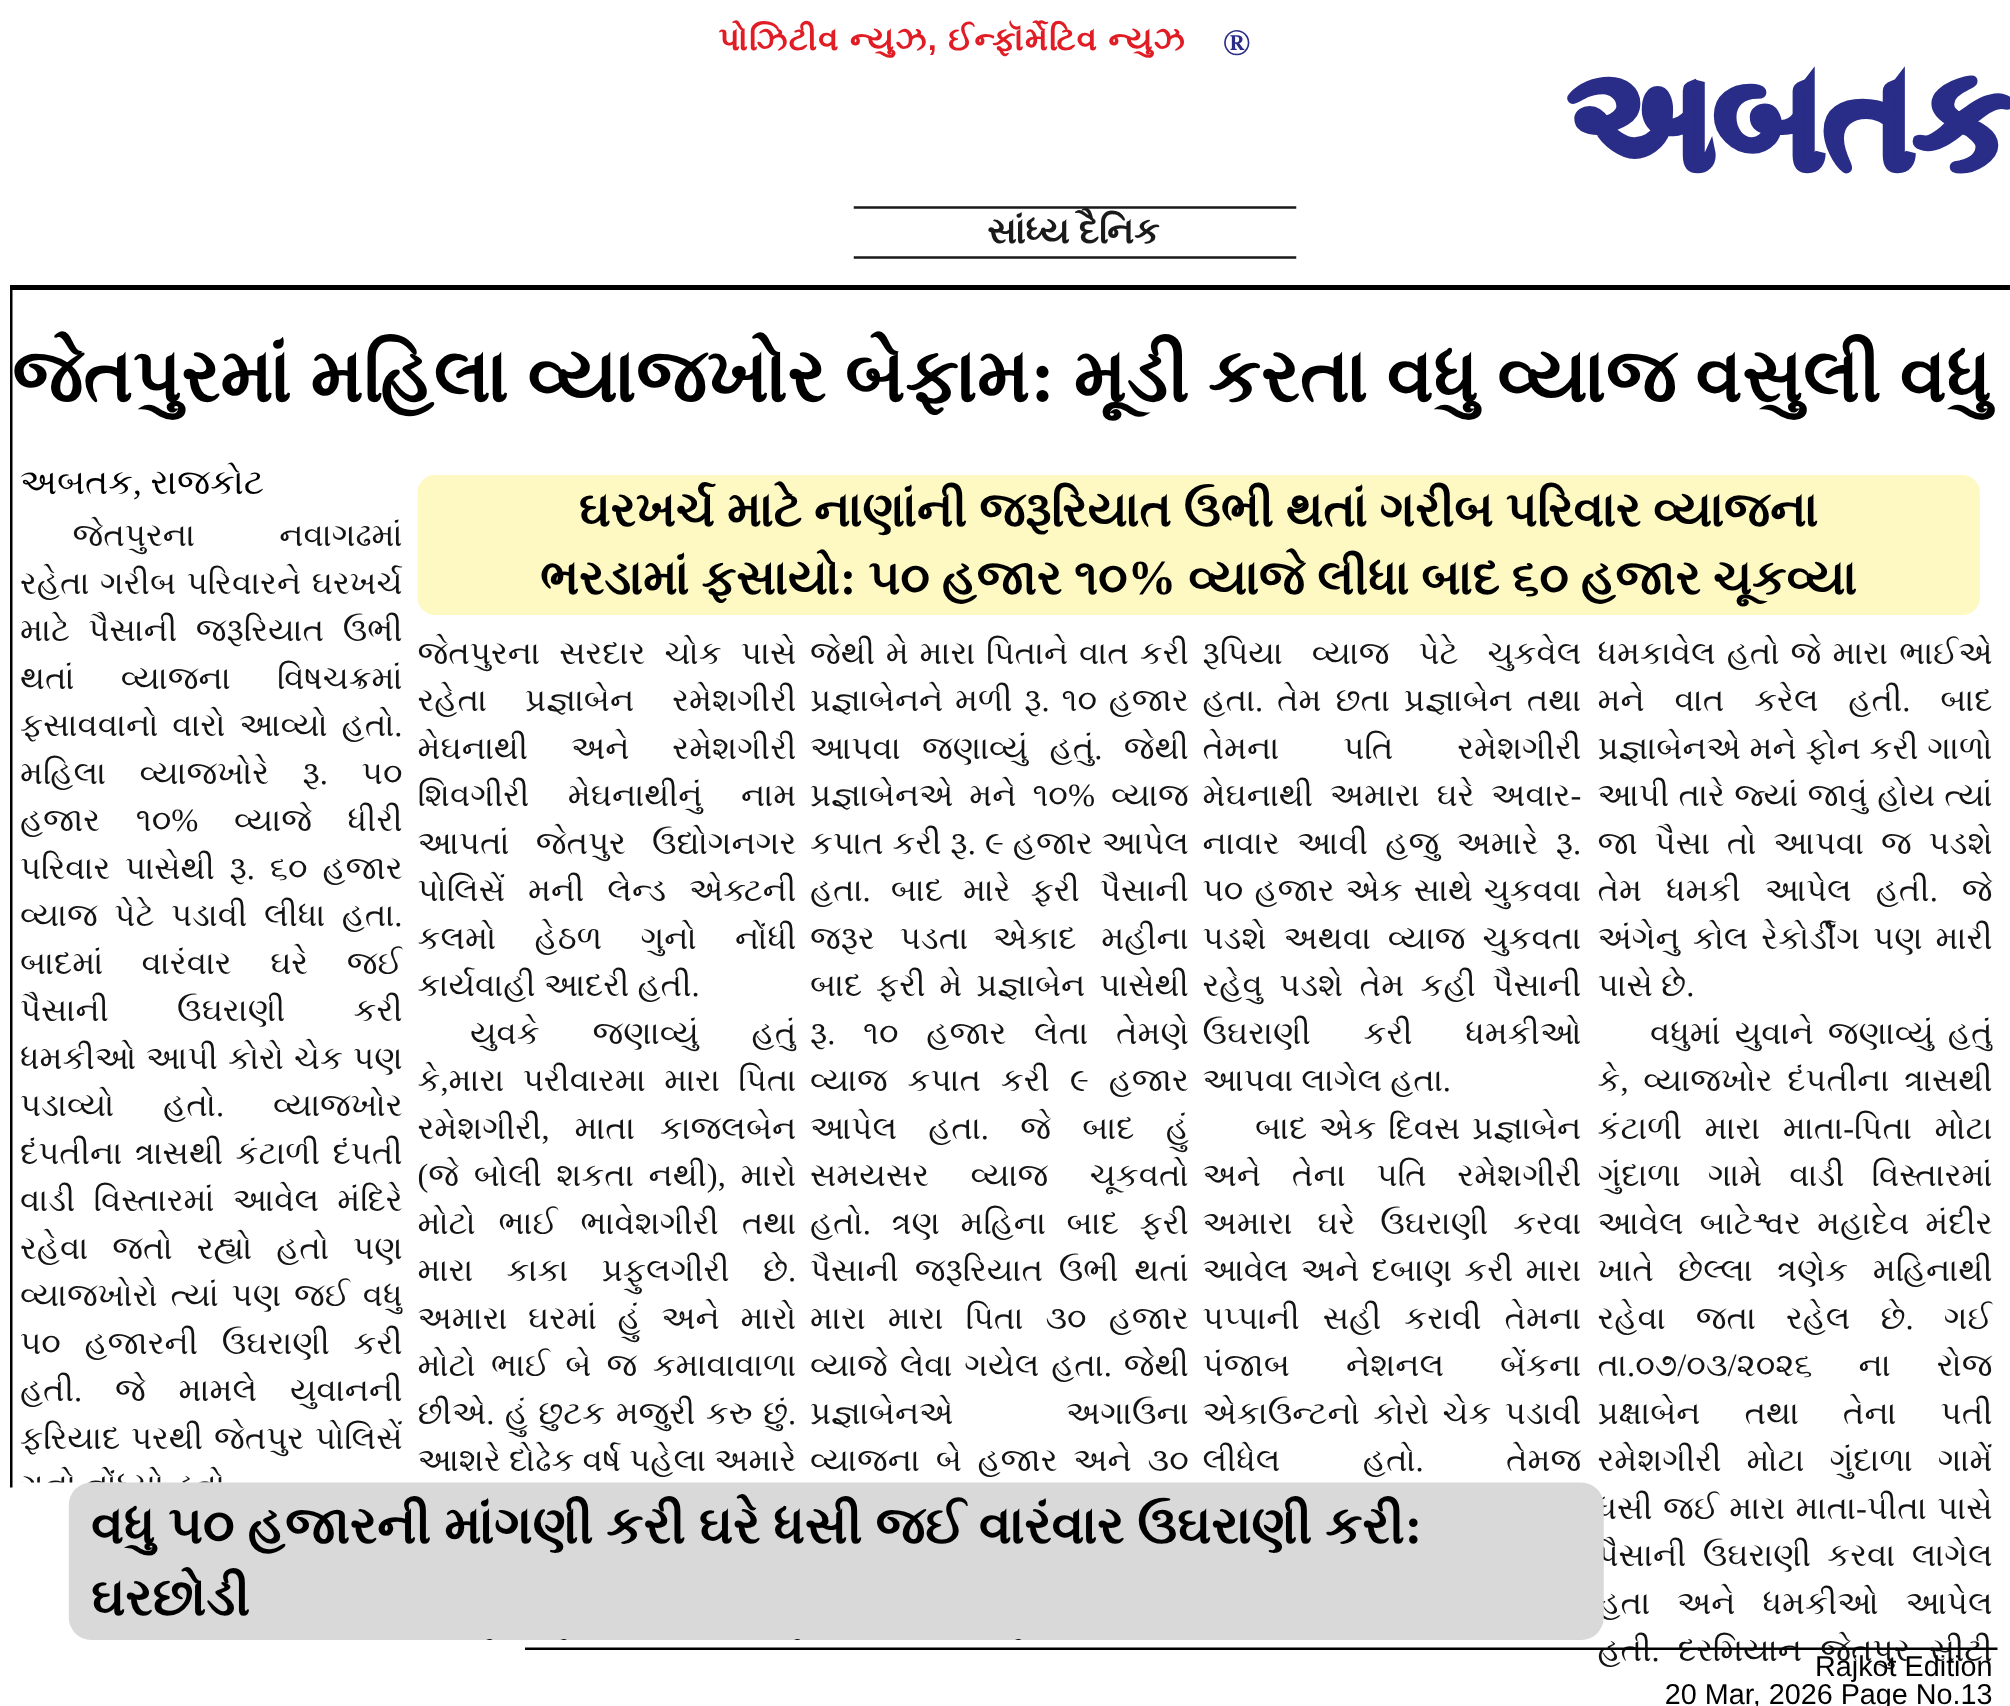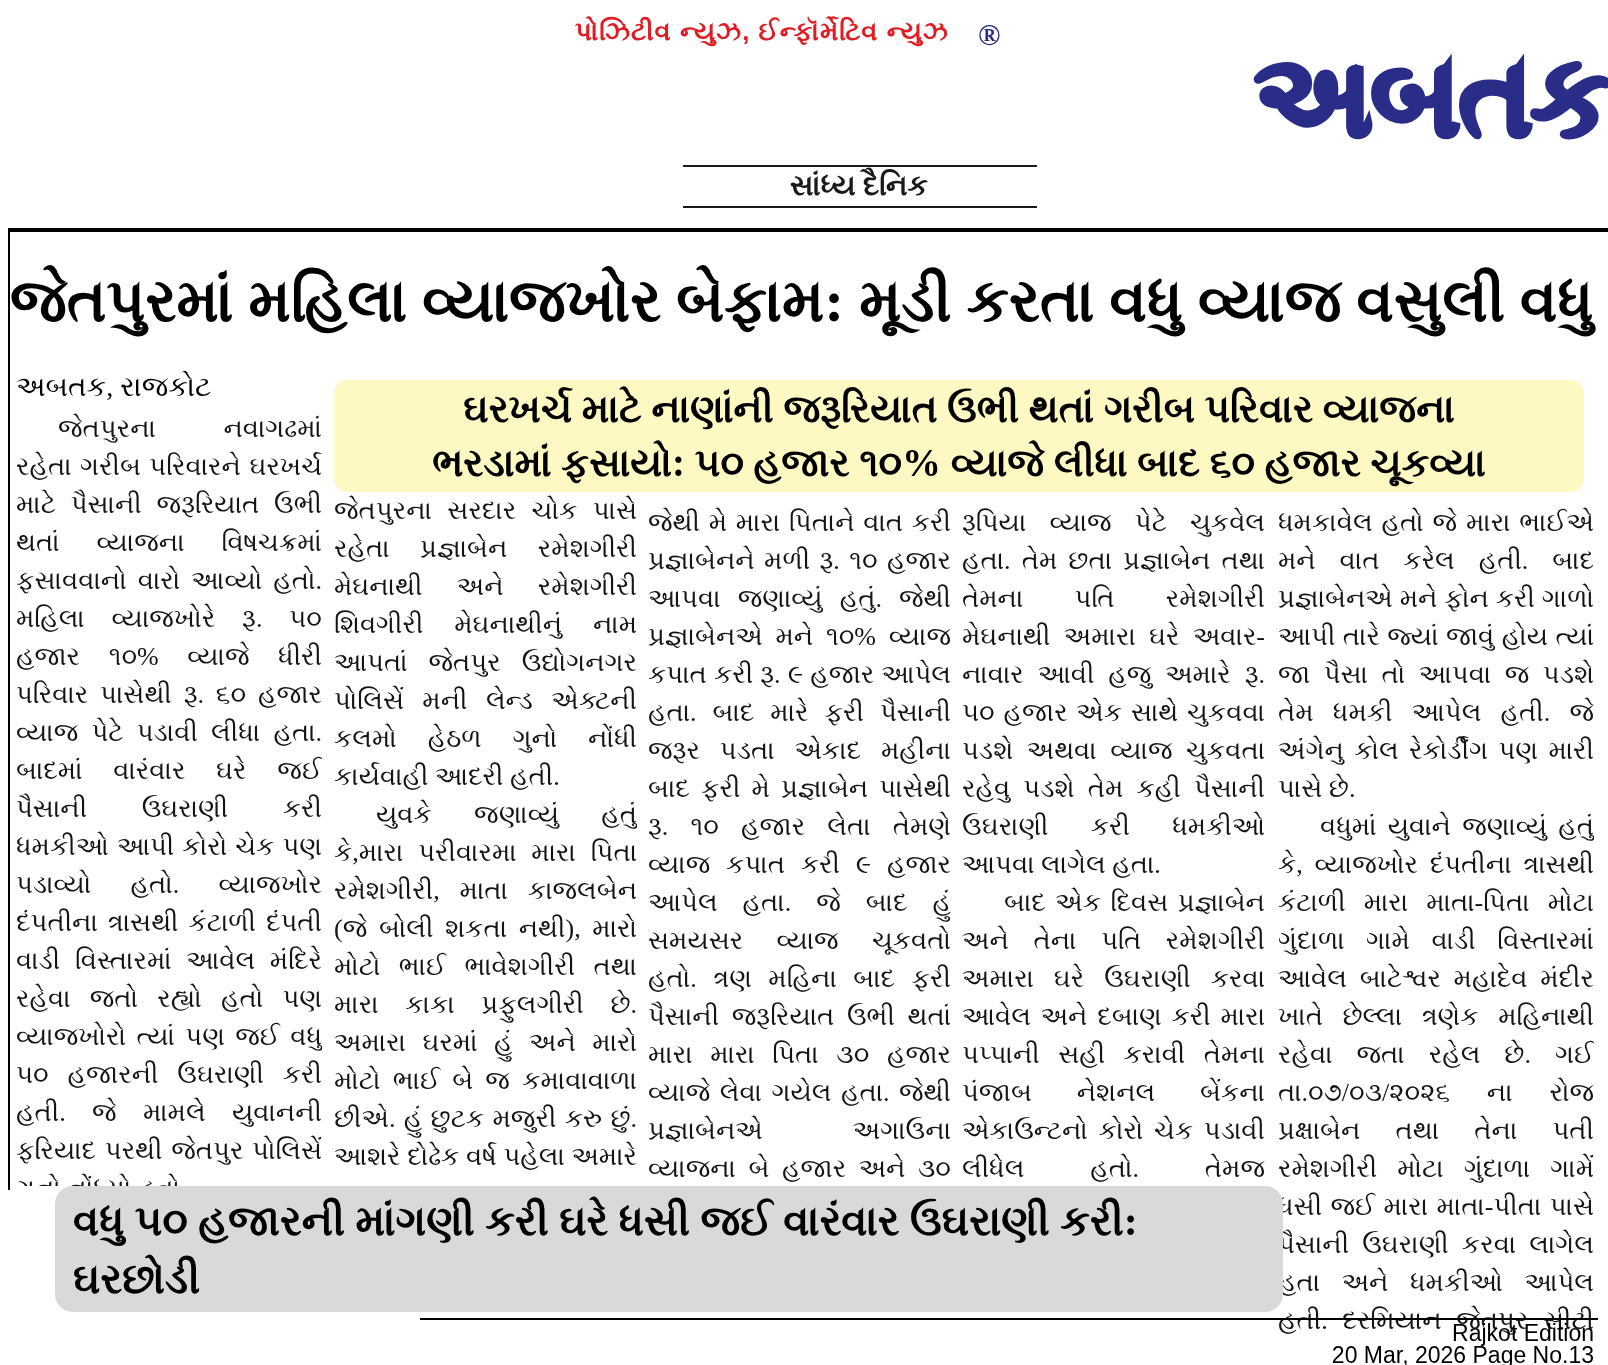--- a/index.html
+++ b/index.html
@@ -67,21 +67,21 @@
   }
 
   
   .col {
     position:absolute;
     font-size:26px; line-height:38px; text-align:justify;
     color:#141414; overflow:hidden;
   }
   .col p.indent { text-indent:42px; }
   .col1 { top:368px; left:16px;  width:306px; height:818px; }
-  .col2 { top:492px; left:334px; width:303px; height:684px; }
+  .col2 { top:504px; left:334px; width:303px; height:684px; }
   .col3 { top:504px; left:648px; width:303px; height:684px; }
   .col4 { top:504px; left:962px; width:303px; height:684px; }
   .col5 { top:504px; left:1278px; width:316px; height:838px; }
   .dateline {
     text-align:left; font-weight:normal; font-size:28px;
     margin-bottom:4px; color:#000;
   }
 
   
   .bottom-box {

